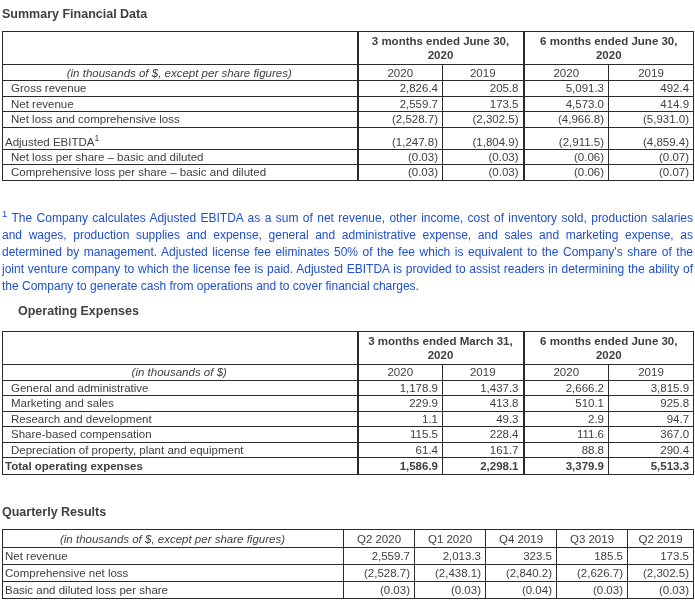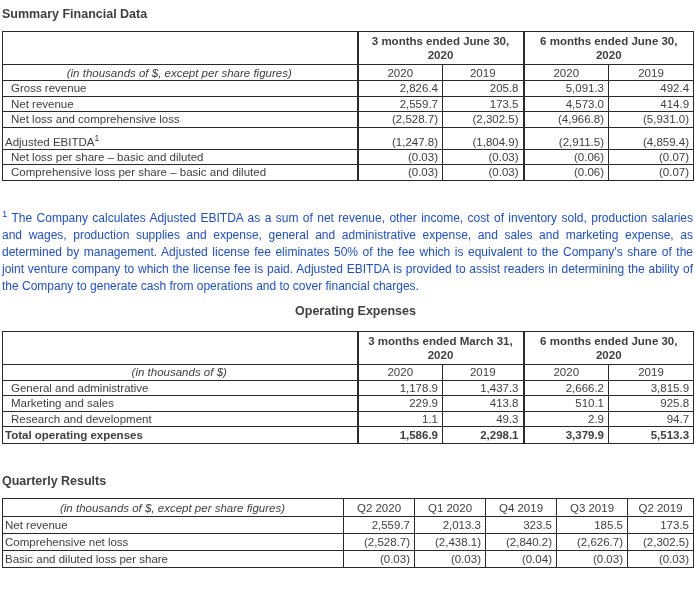--- a/index.html
+++ b/index.html
@@ -13,21 +13,21 @@
   }
   .page { padding: 7px 2px 0 2px; }
 
   .heading {
     font-size: 12.5px;
     font-weight: 700;
     color: #404040;
     line-height: 14px;
   }
   .h-summary   { margin: 0 0 10px 0; }
-  .h-operating { margin: 9px 0 13px 16px; text-align: center; }
+  .h-operating { margin: 9px 0 13px 16px; }
   .h-quarterly { margin: 30px 0 10px 0; }
 
   table {
     border-collapse: collapse;
     table-layout: fixed;
     width: 691px;
     font-size: 11.5px;
     color: #404040;
   }
   td {
@@ -183,20 +183,34 @@
       <td class="num">413.8</td>
       <td class="num gs">510.1</td>
       <td class="num">925.8</td>
     </tr>
     <tr class="data">
       <td class="lbl">Research and development</td>
       <td class="num gs">1.1</td>
       <td class="num">49.3</td>
       <td class="num gs">2.9</td>
       <td class="num">94.7</td>
+    </tr>
+    <tr class="data">
+      <td class="lbl">Share-based compensation</td>
+      <td class="num gs">115.5</td>
+      <td class="num">228.4</td>
+      <td class="num gs">111.6</td>
+      <td class="num">367.0</td>
+    </tr>
+    <tr class="data">
+      <td class="lbl">Depreciation of property, plant and equipment</td>
+      <td class="num gs">61.4</td>
+      <td class="num">161.7</td>
+      <td class="num gs">88.8</td>
+      <td class="num">290.4</td>
     </tr>
     <tr class="total">
       <td class="lbl">Total operating expenses</td>
       <td class="num gs">1,586.9</td>
       <td class="num">2,298.1</td>
       <td class="num gs">3,379.9</td>
       <td class="num">5,513.3</td>
     </tr>
   </tbody>
     </table>

